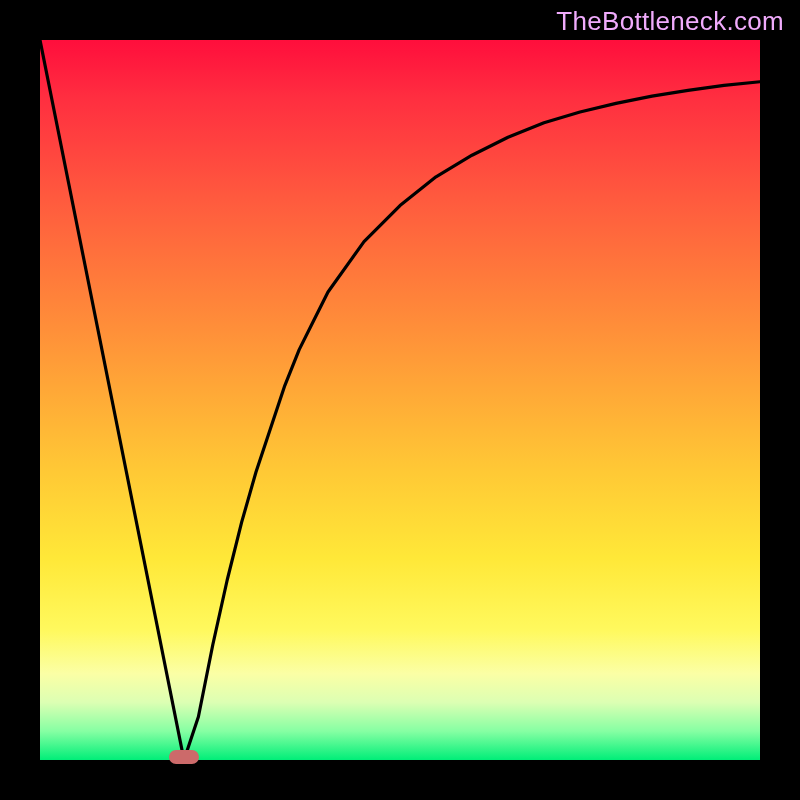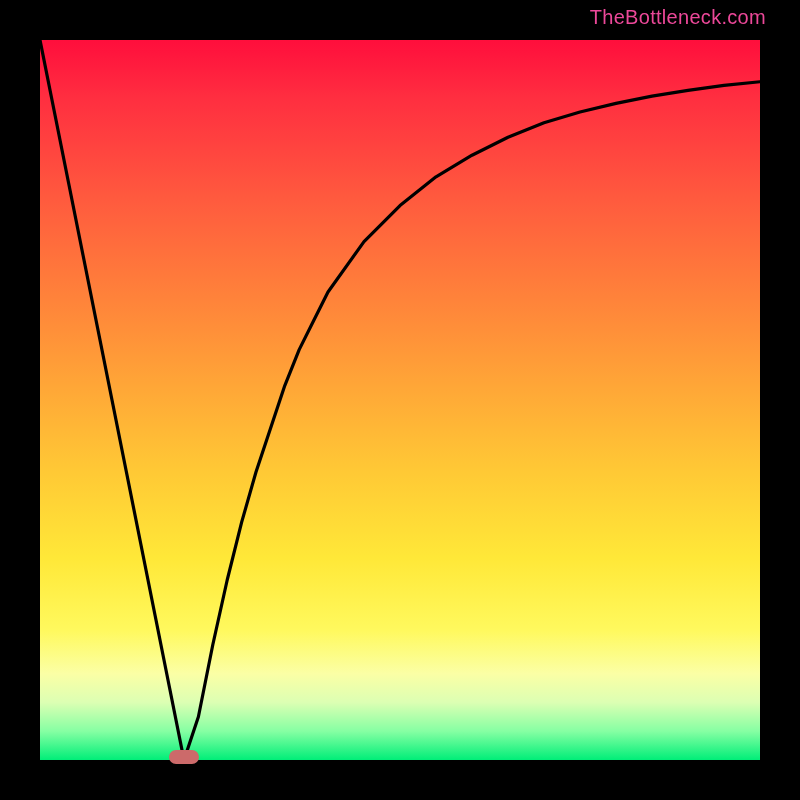--- a/index.html
+++ b/index.html
@@ -35,24 +35,24 @@
       #fff95e 82%,
       #fbffa5 88%,
       #dcffb3 92%,
       #86ffa3 96%,
       #00ee78 100%
     );
   }
   .attribution {
     position: absolute;
     top: 6px;
-    right: 34px;
-    font-size: 20px;
+    right: 16px;
+    font-size: 26px;
     font-weight: 500;
-    color: #ec4899;
+    color: #f0abfc;
     letter-spacing: 0.3px;
   }
   svg.curve {
     position: absolute;
     left: 0; top: 0;
     width: 720px;
     height: 720px;
   }
   .marker {
     position: absolute;

